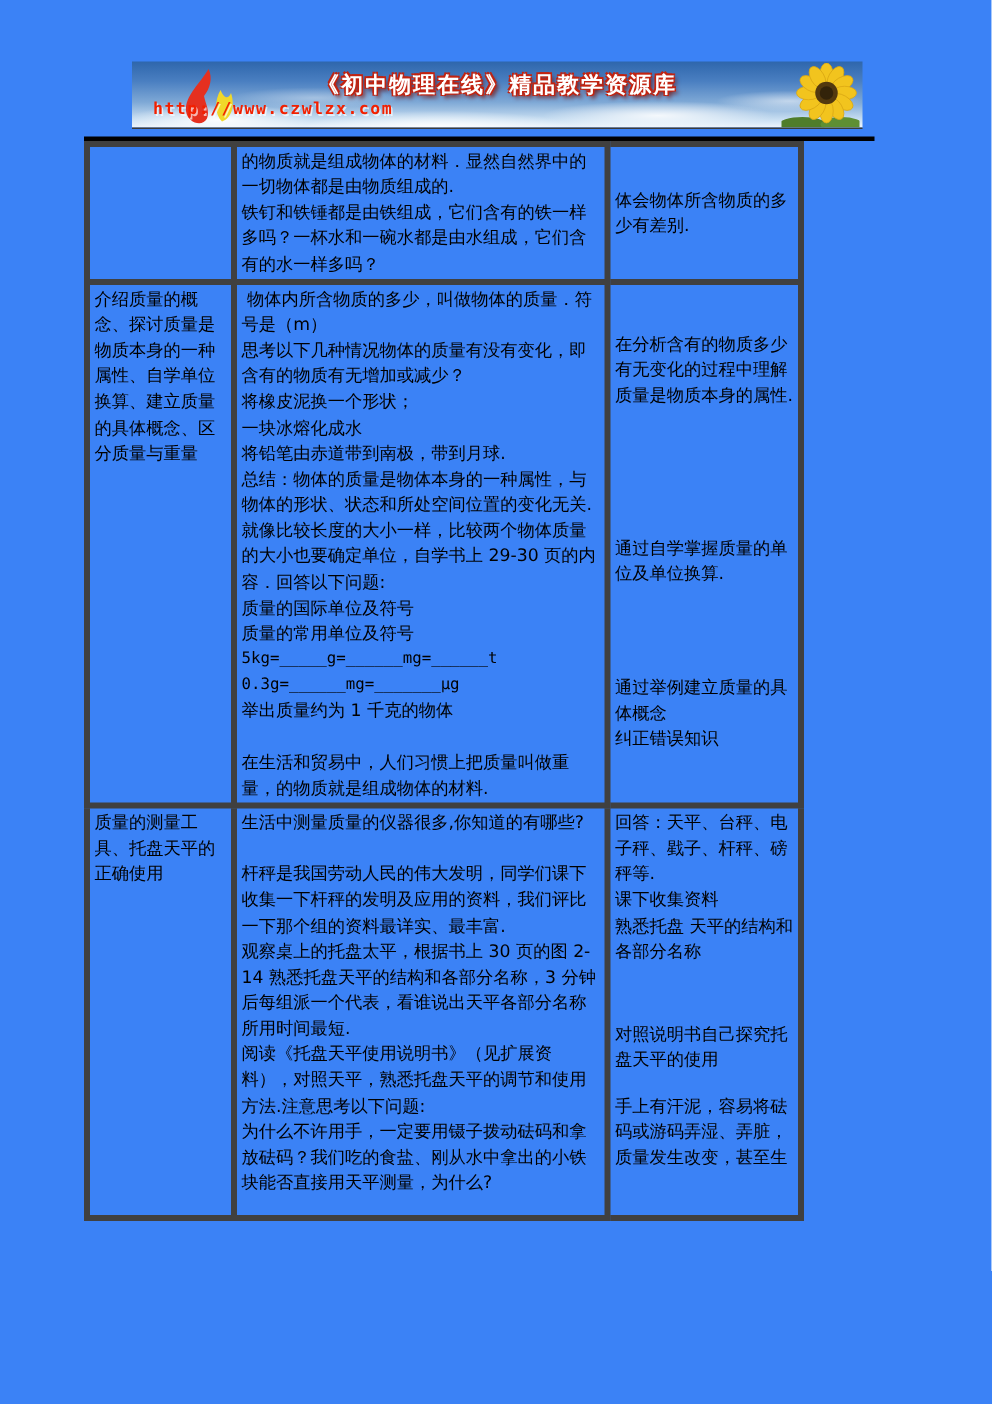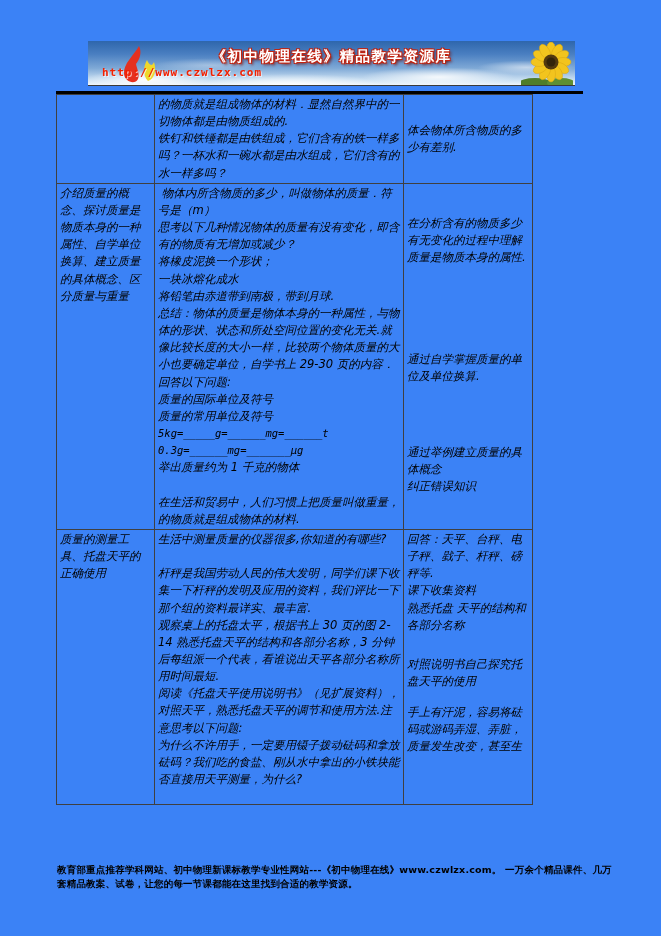--- a/index.html
+++ b/index.html
@@ -24,28 +24,28 @@
     font-family:"DejaVu Sans Mono", monospace; font-size:11px; font-weight:bold;
     color:#f22000; letter-spacing:1px; text-shadow:1px 1px 0 rgba(255,255,255,.65); }
   .logo { position:absolute; left:26px; top:4px; }
   .sunflower { position:absolute; right:2px; top:1px; }
 
   
   .top-rule { position:absolute; left:56px; top:91px; width:527px; height:3px; background:#000; }
   .doc-table { position:absolute; left:56px; top:94px; width:476px;
     border-collapse:collapse; table-layout:fixed;
     font-size:11.5px; line-height:17.15px; }
-  .doc-table td { border:1px solid #404040; vertical-align:top; padding:1px 3px; overflow:hidden;font-style:italic; }
+  .doc-table td { border:4px solid #404040; vertical-align:top; padding:1px 3px; overflow:hidden; }
   col.c1 { width:98px; } col.c2 { width:249px; } col.c3 { width:129px; }
   tr.r1 { height:86px; } tr.r2 { height:342px; } tr.r3 { height:275px; }
   td.mid { vertical-align:middle; }
   .p { margin:0; min-height:17.15px; white-space:pre-wrap; word-break:break-word; }
   .mono { font-family:"DejaVu Sans Mono", monospace; font-size:10.5px; }
   .mt30 { margin-top:30px; } .mt85 { margin-top:85px; } .mt58 { margin-top:58px; }
-  .mt33 { } .mt38 { margin-top:22px; } .mt14 { margin-top:14px; }
+  .mt33 { } .mt38 { margin-top:38px; } .mt14 { margin-top:14px; }
 
   
   .footer { position:absolute; left:57px; top:863px; width:556px;
     font-size:9.5px; font-weight:bold; line-height:13.5px; letter-spacing:.2px; }
 </style>
 </head>
 <body>
 
 <div class="page">
 
@@ -143,15 +143,14 @@
           <p class="p">回答：天平、台秤、电子秤、戥子、杆秤、磅秤等.</p>
           <p class="p">课下收集资料</p>
           <p class="p mt33">熟悉托盘 天平的结构和各部分名称</p>
           <p class="p mt38">对照说明书自己探究托盘天平的使用</p>
           <p class="p mt14">手上有汗泥，容易将砝码或游码弄湿、弄脏，质量发生改变，甚至生</p>
         </td>
       </tr>
     </tbody>
   </table>
 
-  <div class="footer">教育部重点推荐学科网站、初中物理新课标教学专业性网站---《初中物理在线》www.czwlzx.com。 一万余个精品课件、几万套精品教案、试卷，让您的每一节课都能在这里找到合适的教学资源。</div>
 
 </div>
 
 </body></html>

